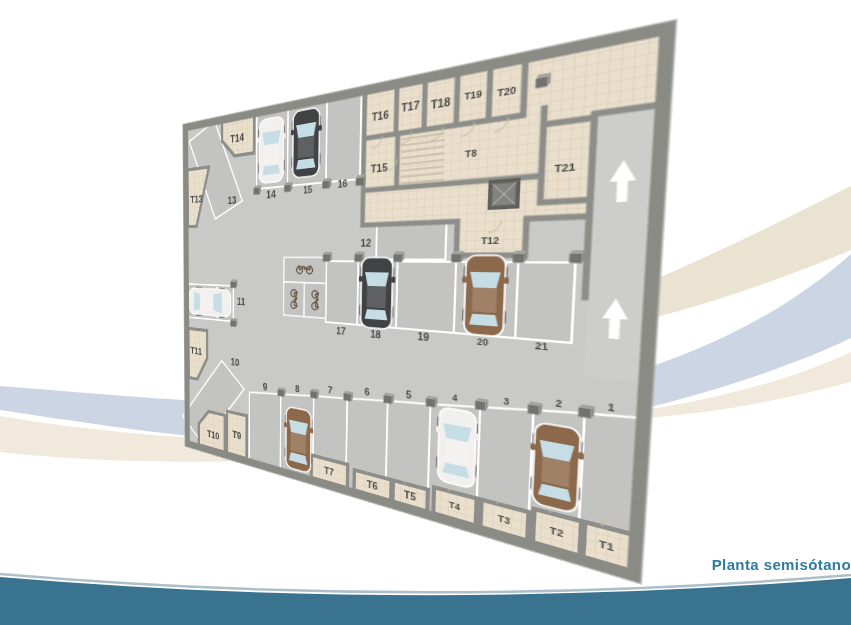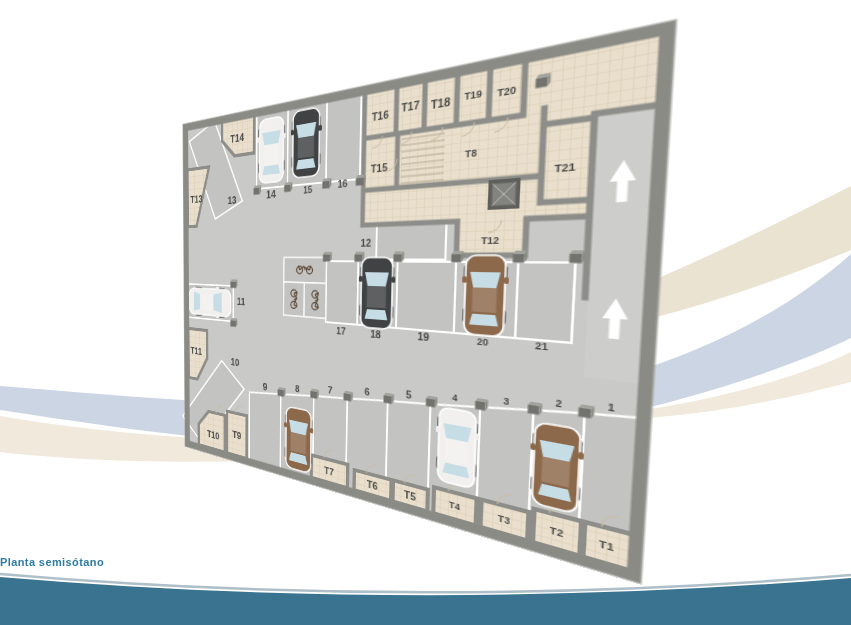--- a/index.html
+++ b/index.html
@@ -3,22 +3,22 @@
 <meta charset="utf-8">
 <style>
   html,body{margin:0;padding:0;background:#ffffff;}
   .stage{position:relative;width:851px;height:625px;overflow:hidden;background:#fff;
          font-family:"Liberation Sans",sans-serif;}
   .bg{position:absolute;left:0;top:0;}
   #plan{position:absolute;left:0;top:0;width:500px;height:420px;transform-origin:0 0;}
   #plan svg{overflow:visible;display:block;}
   .lbl{font-family:"Liberation Sans",sans-serif;font-weight:bold;fill:#4a4a48;}
   .L{font-size:12.5px;} .M{font-size:10.5px;} .R{font-size:8.8px;}
-  .caption{position:absolute;left:0;top:556px;width:100%;text-align:left;
-           font-size:11px;font-weight:bold;color:#2e7ca3;letter-spacing:.4px;}
+  .caption{position:absolute;left:0;top:556px;width:100%;text-align:right;
+           font-size:15px;font-weight:bold;color:#2e7ca3;letter-spacing:.4px;}
 </style>
 </head>
 <body>
 
 <div class="stage">
 
   <svg class="bg" width="851" height="625" viewBox="0 0 851 625">
     <path d="M851,186 C740,242 620,302 470,348 C620,340 770,284 851,250 Z" fill="#ebe3d2"></path>
     <path d="M0,386 C160,398 420,428 620,376 C720,348 800,300 851,254 L851,338 C780,372 640,420 470,440 C300,458 120,428 0,410 Z" fill="#ccd5e3"></path>
     <path d="M851,352 C770,390 660,412 560,420 C680,424 790,398 851,382 Z" fill="#f0e9dc"></path>

